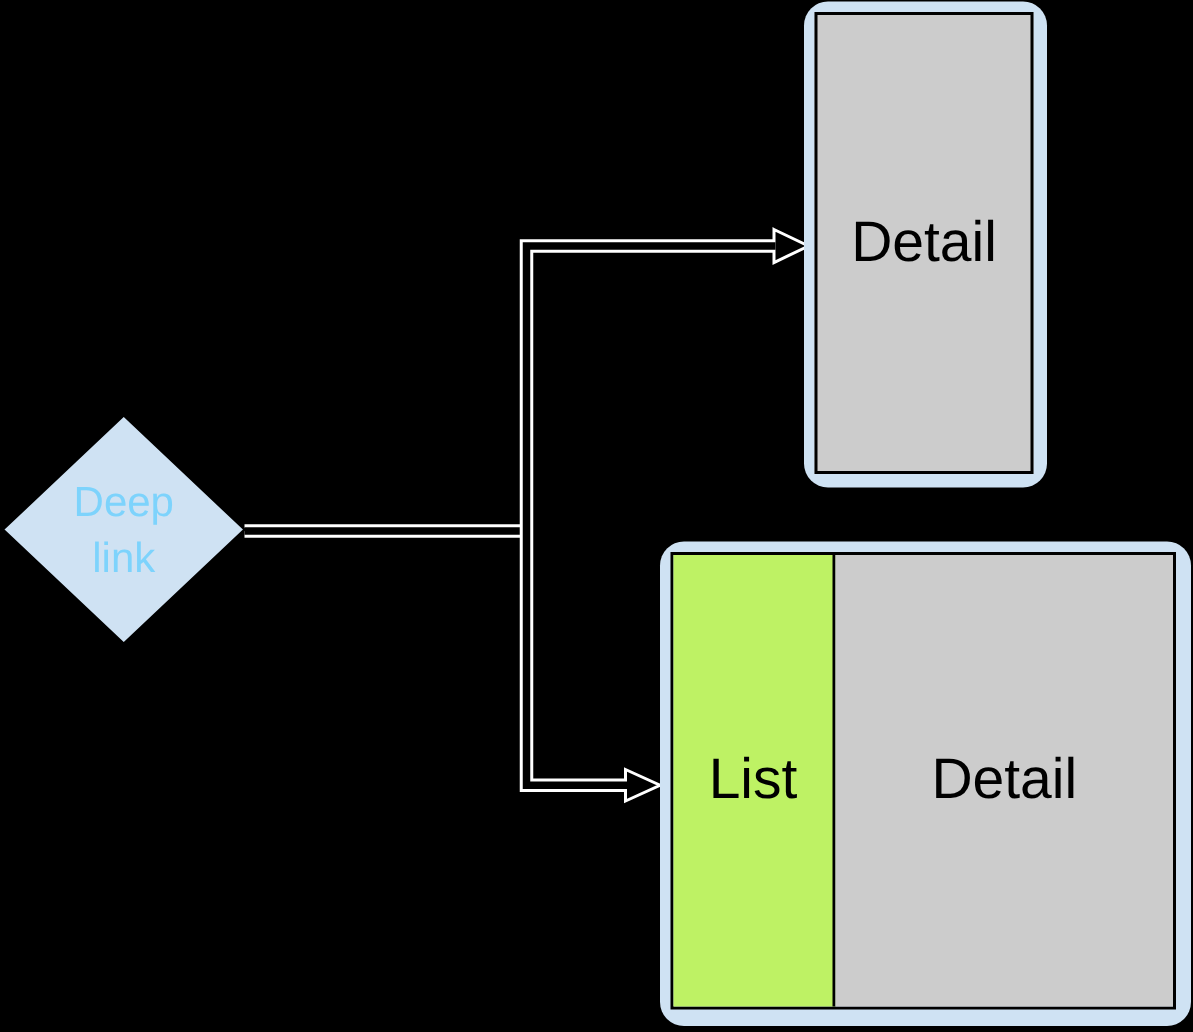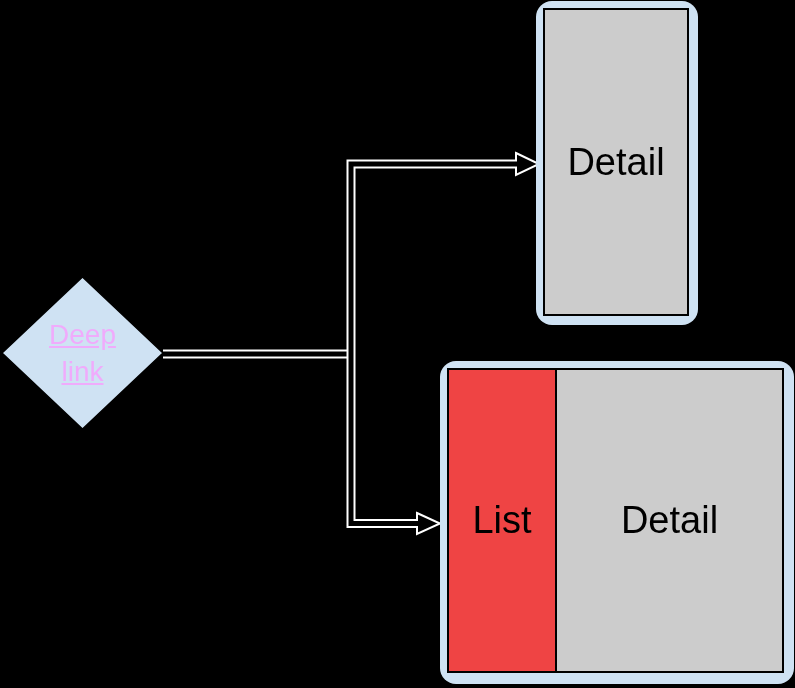--- a/index.html
+++ b/index.html
@@ -19,23 +19,22 @@
   .connector-layer {
     position: absolute;
     left: 0;
     top: 0;
     width: 795px;
     height: 688px;
   }
   .node-label {
     position: absolute;
     text-align: center;
-    color: #f0abfc;
+    color: #7dd3fc;
     user-select: none;
-    text-decoration: underline;
   }
   .deep-link-label {
     left: 25px;
     top: 316px;
     width: 115px;
     font-size: 28px;
     line-height: 37px;
   }
   .device-frame {
     position: absolute;
@@ -113,21 +112,21 @@
   <div class="node-label deep-link-label">Deep link</div>
 
   <div class="device-frame phone-frame" style="background: rgb(207, 226, 243);">
     <div class="phone-screen" style="background: rgb(204, 204, 204);">
       <span>Detail</span>
     </div>
   </div>
 
   <div class="device-frame tablet-frame" style="background: rgb(207, 226, 243);">
     <div class="tablet-screen">
-      <div class="tablet-list-pane" style="background: #ef4444;">
+      <div class="tablet-list-pane" style="background: #bef264;">
         <span>List</span>
       </div>
       <div class="tablet-detail-pane" style="background: rgb(204, 204, 204);">
         <span>Detail</span>
       </div>
     </div>
   </div>
 
 </div>
 

